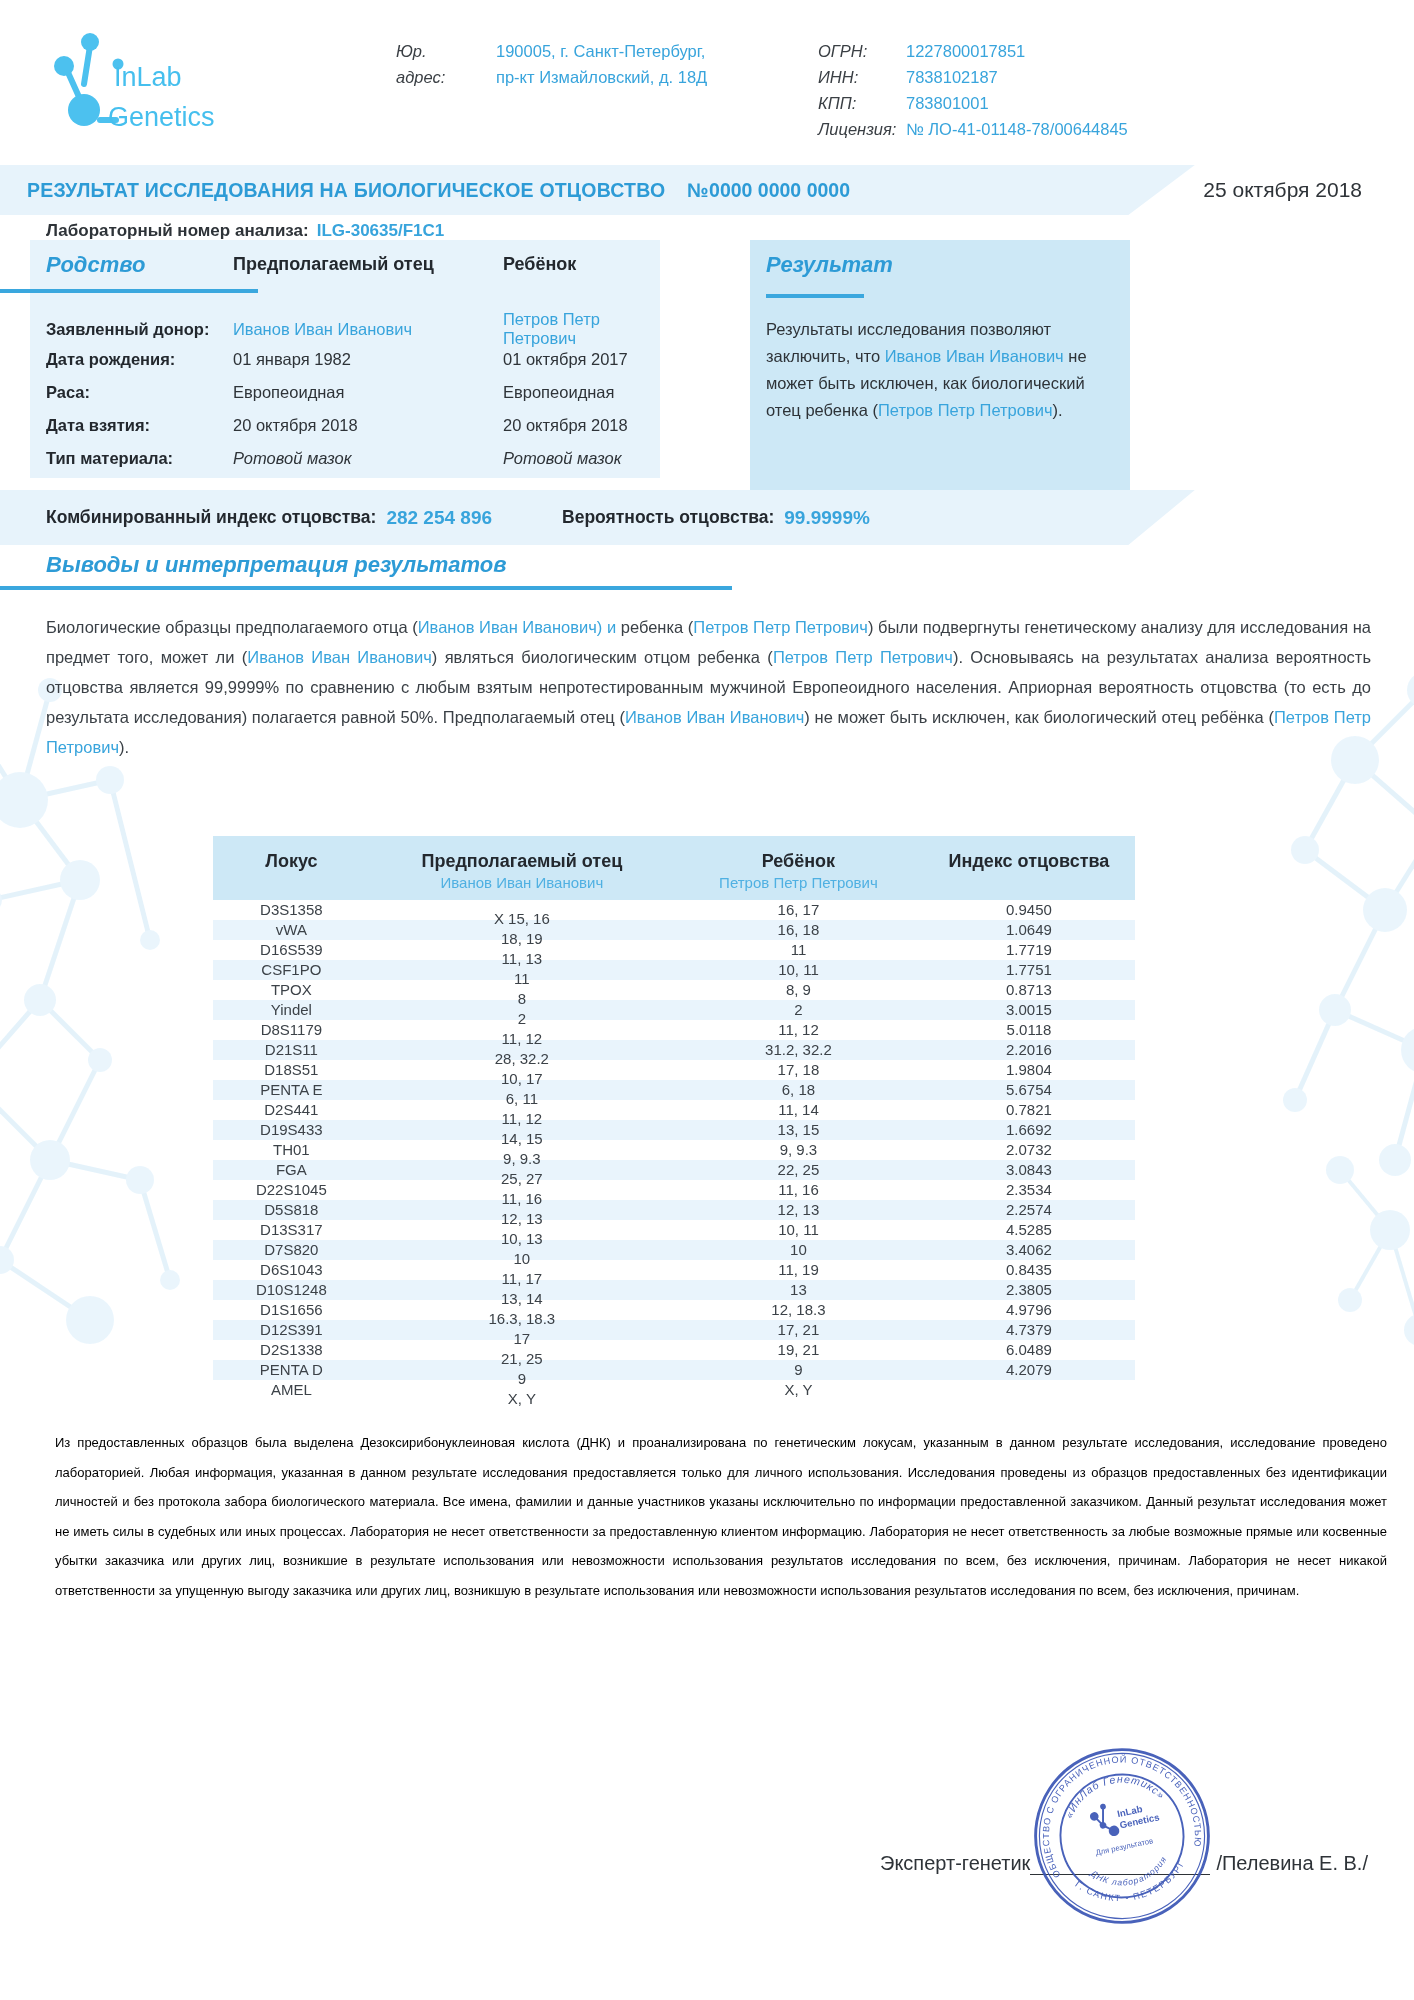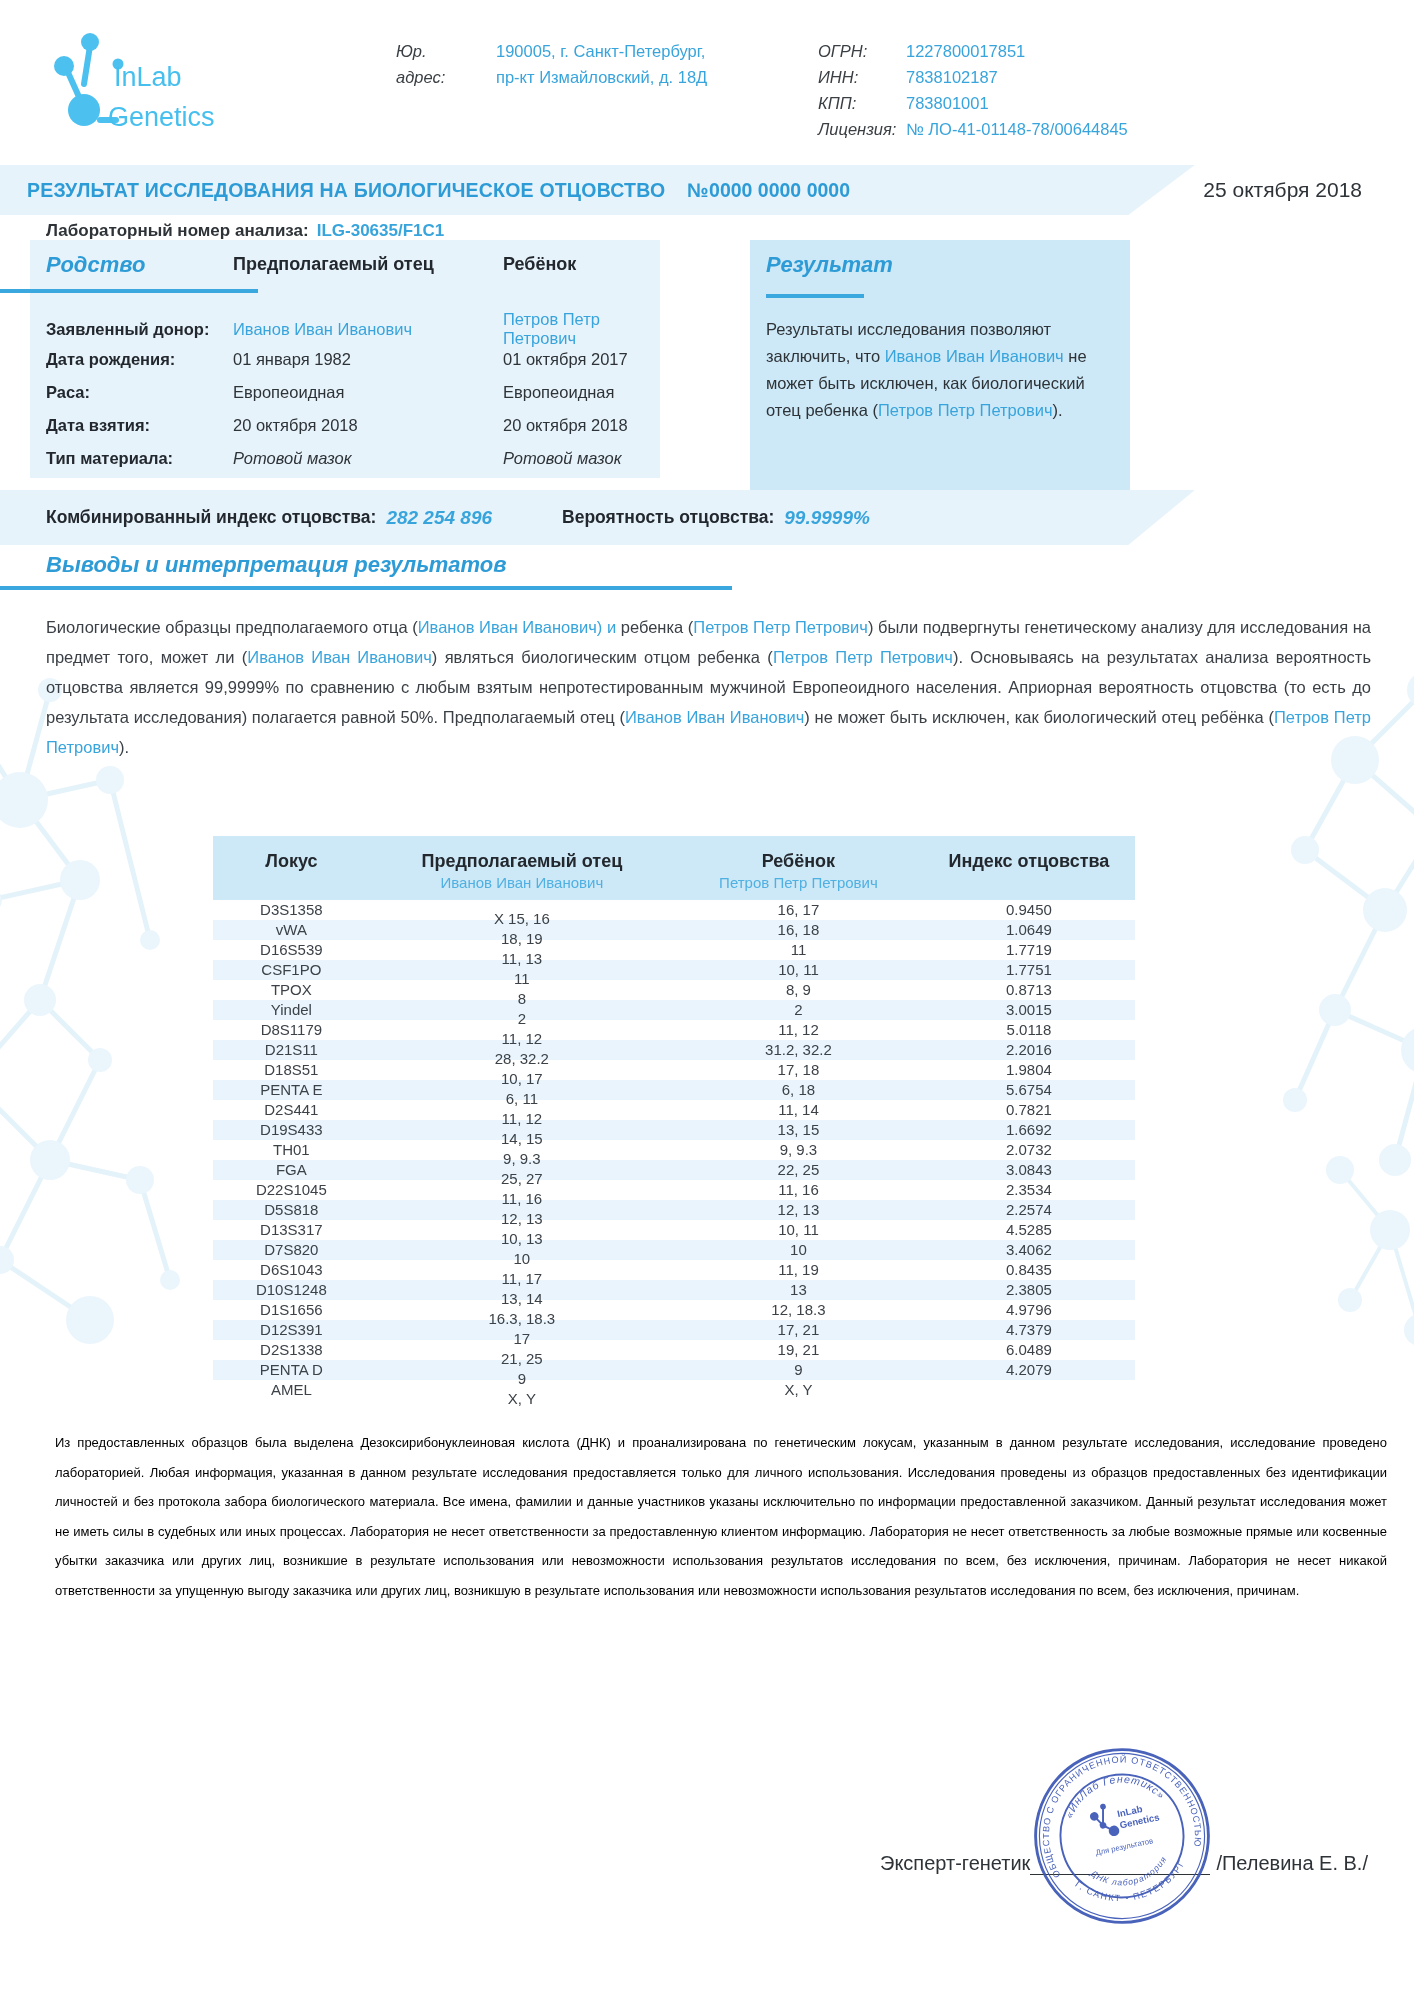--- a/index.html
+++ b/index.html
@@ -54,21 +54,21 @@
   .res-heading { position:absolute; left:16px; top:12px; color:#2d9bd6; font-size:22px; font-weight:bold; font-style:italic; }
   .res-underline { position:absolute; left:16px; top:54px; width:98px; height:3.5px; background:#3aa7de; }
   .res-text { position:absolute; left:16px; top:76px; width:352px; font-size:16.5px; line-height:27px; color:#2e3338; }
   .res-text .accent { color:#38a4dc; }
 
   
   .idx-band { position:absolute; left:0; top:490px; width:1414px; height:55px; background:#e7f3fb;
     clip-path:polygon(0 0,84.5% 0,79.8% 100%,0 100%);
     display:flex; align-items:center; padding-left:46px; }
   .idx-band .lbl { font-weight:bold; font-size:17.5px; color:#23282e; }
-  .idx-band .val { color:#38a4dc; font-weight:bold; font-size:19px; margin-left:10px;font-style:italic; }
+  .idx-band .val { color:#38a4dc; font-weight:bold; font-size:19px; margin-left:10px; }
   .idx-gap { width:70px; }
 
   
   .conc-heading { position:absolute; left:46px; top:552px; color:#2d9bd6; font-size:22px; font-weight:bold; font-style:italic; }
   .conc-underline { position:absolute; left:0; top:586px; width:732px; height:4px; background:#3aa7de; }
   .intro-text { position:absolute; left:46px; top:612px; width:1325px; font-size:16.5px; line-height:30px;
     color:#3a4046; text-align:justify; }
   .intro-text .accent { color:#38a4dc; }
 
   

